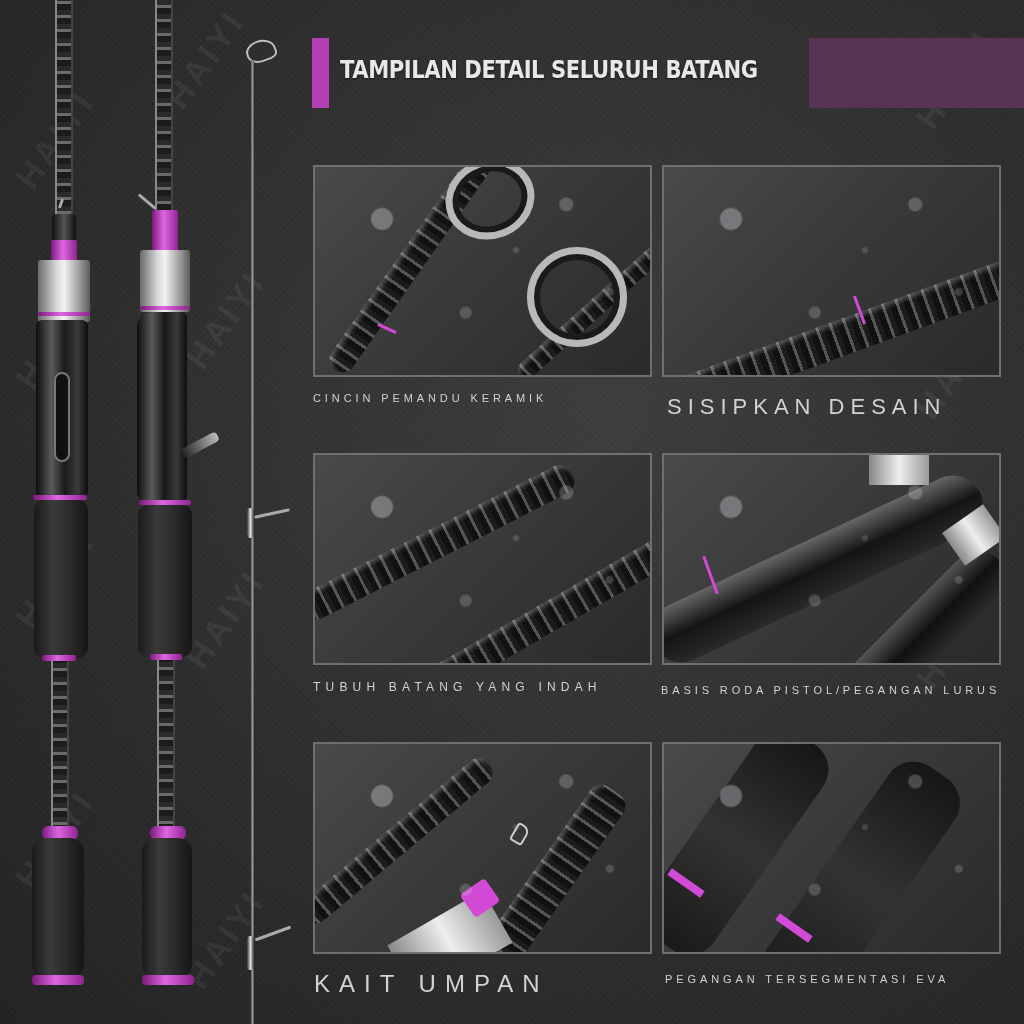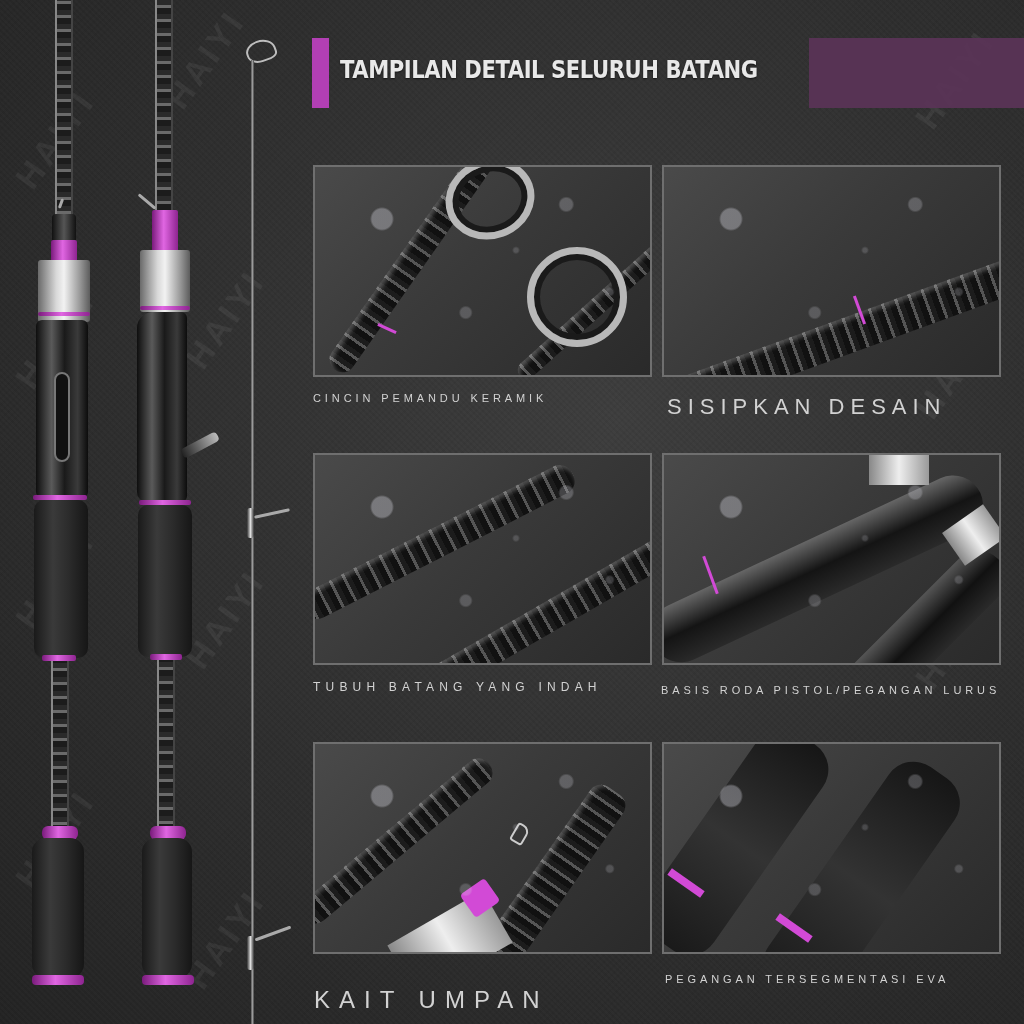--- a/index.html
+++ b/index.html
@@ -228,14 +228,14 @@
   <div class="p-pink" style="left:150px;top:140px;width:30px;height:28px;transform:rotate(-35deg);border-radius:4px;"></div>
   <div style="position:absolute;left:198px;top:80px;width:14px;height:20px;border:2px solid #ccc;border-radius:3px 8px 3px 3px;transform:rotate(30deg);"></div>
 </div>
 
 <div class="panel" style="left:662px;top:742px;">
   <div class="p-grip" style="left:0px;top:160px;width:250px;height:80px;transform:rotate(-55deg);"></div>
   <div class="p-grip" style="left:120px;top:210px;width:270px;height:80px;transform:rotate(-55deg);"></div>
   <div class="p-pink" style="left:2px;top:135px;width:40px;height:8px;transform:rotate(35deg);"></div>
   <div class="p-pink" style="left:110px;top:180px;width:40px;height:8px;transform:rotate(35deg);"></div>
 </div>
-<div class="caption cap-lg" style="left:314px;top:970px;margin-top:16px;">KAIT UMPAN</div>
+<div class="caption cap-lg" style="left:314px;top:970px;">KAIT UMPAN</div>
 <div class="caption cap-xs" style="left:665px;top:973px;">PEGANGAN TERSEGMENTASI EVA</div>
 
 </body></html>

